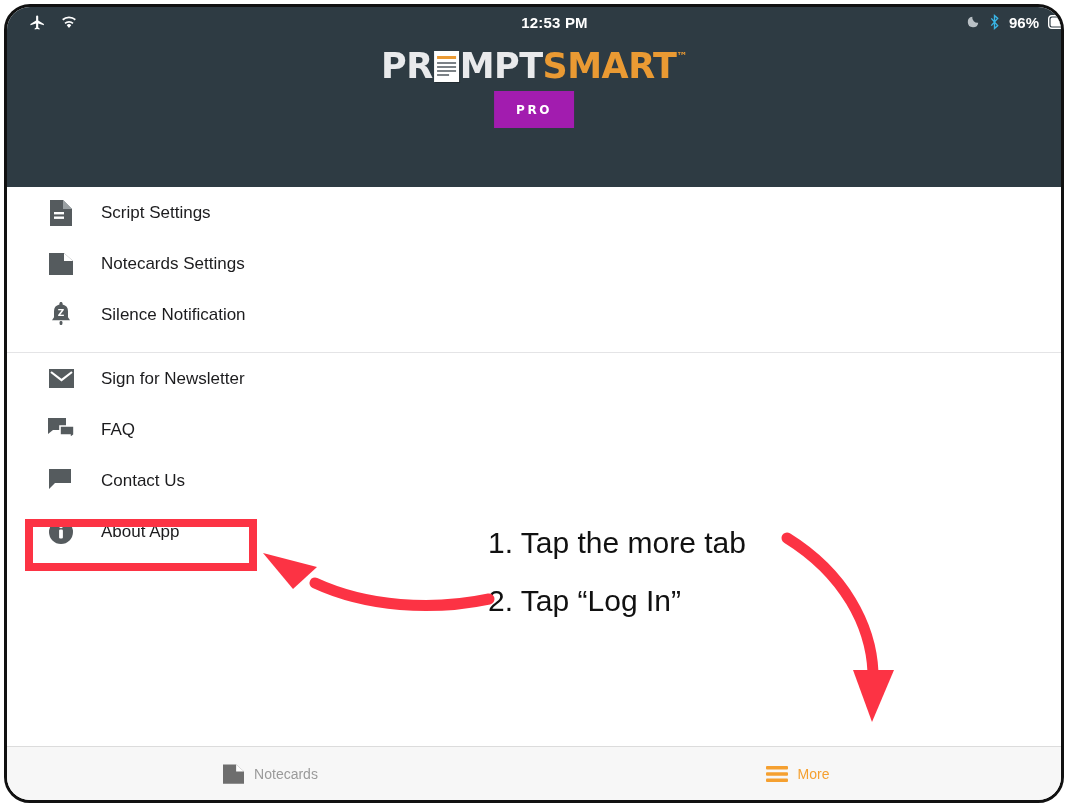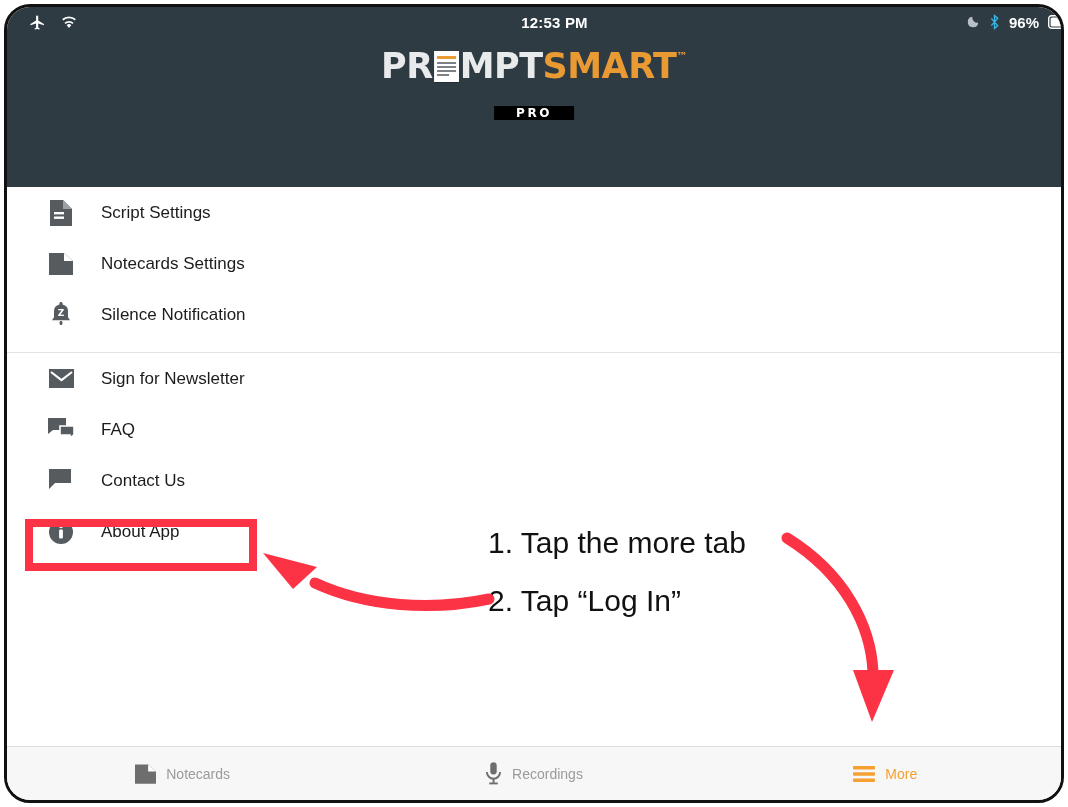--- a/index.html
+++ b/index.html
@@ -114,24 +114,24 @@
   }
   .logo-doc i {
     position: absolute;
     left: 3px;
     height: 2px;
     background: #7b8186;
     display: block;
   }
   .logo-doc i.hl { background: #ea9a33; height: 3px; }
   #logo-pro {
-    margin: 22px auto 0;
+    margin: 7px auto 0;
     width: 80px;
-    height: 14px;
-    background: #000000;
+    height: 37px;
+    background: #a21caf;
     color: #ffffff;
     font-size: 12px;
     font-weight: bold;
     letter-spacing: 2.5px;
     display: flex;
     align-items: center;
     justify-content: center;
     font-family: "DejaVu Sans", sans-serif;
   }
 
@@ -384,31 +384,20 @@
     <div class="tab">
       <span class="tab-icon">
         <svg width="21" height="20" viewBox="0 0 24 22" fill="#6e6e6e">
           <path d="M0 0h15l9 8v14H0z"></path>
           <path d="M15 0l9 8h-9z" fill="#ffffff"></path>
         </svg>
       </span>
       <span>Notecards</span>
     </div>
 
-    <div class="tab">
-      <span class="tab-icon">
-        <svg width="17" height="23" viewBox="0 0 18 24" fill="#6e6e6e">
-          <rect x="5.6" y="0" width="6.8" height="13" rx="3.4"></rect>
-          <path d="M2 10.5a7 7 0 0 0 14 0" fill="none" stroke="#6e6e6e" stroke-width="2"></path>
-          <rect x="8" y="17" width="2" height="5"></rect>
-          <rect x="4.5" y="21.5" width="9" height="2"></rect>
-        </svg>
-      </span>
-      <span>Recordings</span>
-    </div>
 
     <div class="tab active">
       <span class="tab-icon">
         <svg width="22" height="18" viewBox="0 0 22 18" fill="#f5a030">
           <rect x="0" y="1" width="22" height="3.4" rx="1"></rect>
           <rect x="0" y="7.3" width="22" height="3.4" rx="1"></rect>
           <rect x="0" y="13.6" width="22" height="3.4" rx="1"></rect>
         </svg>
       </span>
       <span>More</span>

